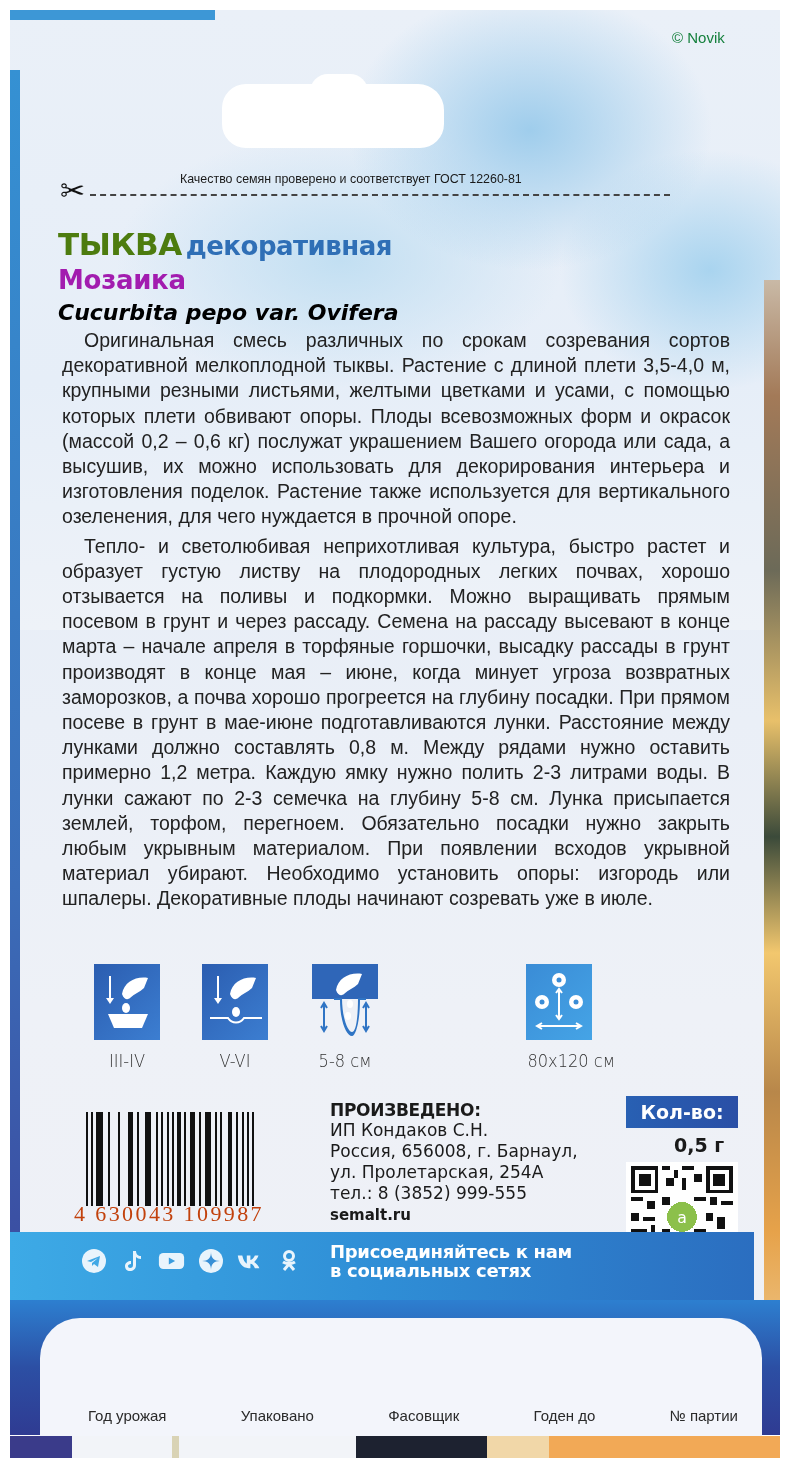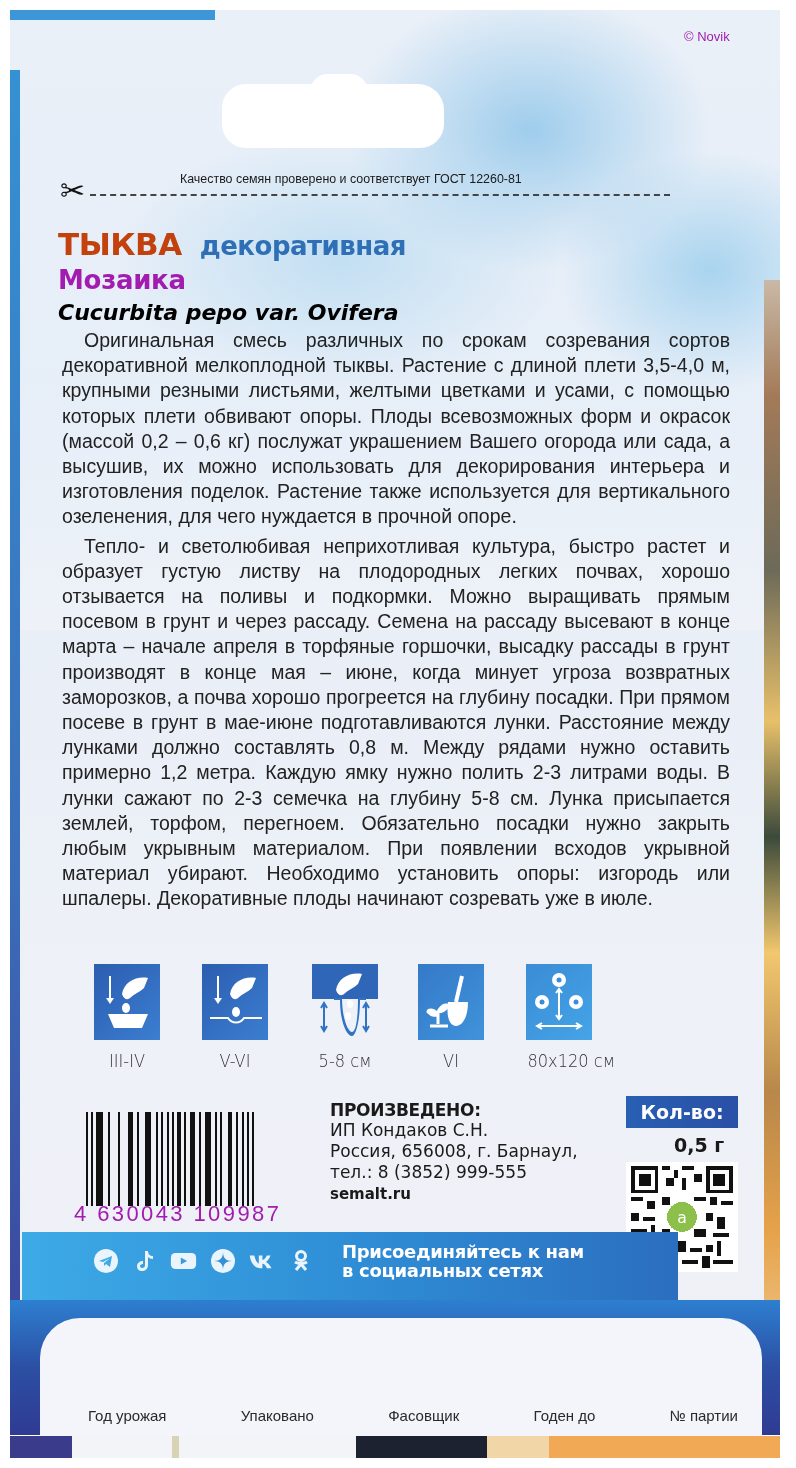--- a/index.html
+++ b/index.html
@@ -15,57 +15,57 @@
       linear-gradient(180deg, #eaf0f8, #e6eef8 60%, #eef2f8); }
   .top-strip { position: absolute; left: 0; top: 0; width: 205px; height: 10px; background: #3d97d6; }
   .left-edge { position: absolute; left: 0; top: 60px; width: 10px; height: 1360px; background: linear-gradient(180deg, #3591d3 0%, #3b6db8 60%, #3b3f97 100%); }
   .right-photo { position: absolute; right: 0; top: 270px; width: 16px; height: 1160px;
     background: linear-gradient(180deg, #c9b9a6 0%, #a37a58 10%, #6c6a58 25%, #e8c06a 38%, #3b4a3a 48%, #f2c76e 58%, #b8874a 70%, #e6a24a 82%, #f3dfb2 100%); }
 
   .hang-hole { position: absolute; left: 222px; top: 84px; width: 222px; height: 64px; background: #ffffff;
     border-radius: 24px 26px 24px 24px; }
   .hang-hole::before { content: ""; position: absolute; left: 88px; top: -10px; width: 58px; height: 30px; background: #fff; border-radius: 18px 18px 0 0; }
 
-  .copyright { position: absolute; left: 672px; top: 29px; font-size: 13px; color: #a21caf; margin-left: 12px; }
+  .copyright { position: absolute; left: 672px; top: 29px; font-size: 15px; color: #15803d; }
 
   .quality { position: absolute; left: 180px; top: 171px; font-size: 13.5px; color: #1a1a1a; font-family: "Liberation Sans", sans-serif; transform: scaleX(0.92); transform-origin: left; white-space: nowrap; }
   .scissors { position: absolute; left: 60px; top: 176px; font-size: 30px; color: #111; line-height: 1; }
   .cut-line { position: absolute; left: 90px; top: 194px; width: 580px; border-top: 2px dashed #444; }
 
   .title { position: absolute; left: 58px; top: 226px; white-space: nowrap; }
-  .title .main { font-size: 31px; font-weight: 900; color: #c2410c; font-family: "DejaVu Sans", sans-serif; letter-spacing: -0.5px; }
-  .title .sub { font-size: 26px; font-weight: 700; color: #2f6fb6; font-family: "DejaVu Sans", sans-serif; margin-left: 18px; letter-spacing: -0.5px; }
+  .title .main { font-size: 31px; font-weight: 900; color: #4d7c0f; font-family: "DejaVu Sans", sans-serif; letter-spacing: -0.5px; }
+  .title .sub { font-size: 26px; font-weight: 700; color: #2f6fb6; font-family: "DejaVu Sans", sans-serif; margin-left: 4px; letter-spacing: -0.5px; }
   .variety { position: absolute; left: 58px; top: 265px; font-size: 26px; font-weight: 900; color: #a21caf; font-family: "DejaVu Sans", sans-serif; letter-spacing: -0.3px; }
   .latin { position: absolute; left: 58px; top: 300px; font-size: 22px; font-style: italic; color: #000000; font-family: "DejaVu Sans", sans-serif; font-weight: bold; }
 
   .desc { position: absolute; left: 62px; top: 328px; width: 676px; font-size: 19.5px; line-height: 25.2px; color: #222; text-align: justify; font-family: "Liberation Sans", sans-serif; hyphens: manual; }
   .desc p { margin: 0 8px 4px 0; text-indent: 22px; }
 
   .icons { position: absolute; left: 92px; top: 964px; width: 630px; height: 120px; }
   .icon-cell { position: absolute; top: 0; width: 70px; text-align: center; }
   .icon-box { width: 66px; height: 76px; margin: 0 auto; background: linear-gradient(135deg, #2b5db0, #3c7ed1); display: flex; align-items: center; justify-content: center; }
   .icon-box.light { background: linear-gradient(135deg, #3d9ee0, #49b3ee); }
   .icon-box svg { width: 58px; height: 68px; }
   .icon-label { font-size: 18px; color: #333; margin-top: 10px; white-space: nowrap; font-family: "DejaVu Sans", sans-serif; font-weight: 300; transform: scaleX(0.9); }
 
   .barcode { position: absolute; left: 86px; top: 1112px; width: 220px; height: 118px; }
   .bars { position: absolute; left: 0; top: 0; width: 220px; height: 96px; display: flex; align-items: flex-start; }
   .bars span { display: block; height: 94px; background: #111; }
-  .barcode-digits { position: absolute; left: -12px; top: 89px; font-size: 22px; color: #a21caf; letter-spacing: 2.4px; font-family: Liberation Sans, sans-serif; background: transparent; white-space: nowrap; }
+  .barcode-digits { position: absolute; left: -12px; top: 89px; font-size: 22px; color: #c2410c; letter-spacing: 2.4px; font-family: Liberation Serif, serif; background: transparent; white-space: nowrap; }
 
   .maker { position: absolute; left: 330px; top: 1100px; font-family: "DejaVu Sans", sans-serif; color: #1a1a1a; }
   .maker .hdr { font-size: 17px; font-weight: 900; letter-spacing: -0.3px; }
   .maker .line { font-size: 17px; line-height: 21px; }
   .maker .site { font-size: 15px; font-weight: 700; margin-top: 2px; }
 
   .qty-badge { position: absolute; left: 626px; top: 1096px; width: 112px; height: 32px; background: linear-gradient(90deg, #2860b3, #2a4fa6); color: #fff; font-weight: 900; font-size: 19px; display: flex; align-items: center; justify-content: center; font-family: "DejaVu Sans", sans-serif; }
   .qty-value { position: absolute; left: 674px; top: 1134px; font-weight: 900; font-size: 19px; color: #1a1a1a; font-family: "DejaVu Sans", sans-serif; }
   .qr { position: absolute; left: 626px; top: 1162px; width: 112px; height: 110px; background: #fff; }
 
-  .social { position: absolute; left: 22px; top: 1232px; width: 656px; height: 70px; background: linear-gradient(90deg, #3daae6 0%, #2f8ed6 50%, #2b6ec0 100%); }
+  .social { position: absolute; left: 10px; top: 1232px; width: 744px; height: 70px; background: linear-gradient(90deg, #3daae6 0%, #2f8ed6 50%, #2b6ec0 100%); }
   .social-icons { position: absolute; left: 70px; top: 15px; display: flex; gap: 12px; align-items: center; }
   .social-icons .si { width: 27px; height: 27px; display: flex; align-items: center; justify-content: center; }
   .social-text { position: absolute; left: 320px; top: 10px; color: #fff; font-weight: 900; font-size: 18px; line-height: 19px; font-family: "DejaVu Sans", sans-serif; letter-spacing: -0.3px; }
 
   .bottom-blue { position: absolute; left: 10px; top: 1300px; width: 770px; height: 135px; background: linear-gradient(180deg, #2d7fd0 0%, #2c4fa4 50%, #2f3b92 100%); }
   .stamp-area { position: absolute; left: 40px; top: 1318px; width: 722px; height: 120px; background: #f3f5fb; border-radius: 40px 40px 0 0; }
   .stamp-labels { position: absolute; left: 88px; top: 1407px; width: 650px; display: flex; justify-content: space-between; font-size: 15px; color: #2a2a2a; font-family: "Liberation Sans", sans-serif; }
   .bottom-photo { position: absolute; left: 10px; top: 1436px; width: 770px; height: 22px; background: linear-gradient(90deg, #3a3b8a 0 8%, #f2f4f8 8% 21%, #d9d3b5 21% 22%, #f2f4f8 22% 45%, #1d2230 45% 62%, #f1d7a8 62% 70%, #f2a956 70% 100%); }
 </style>
 </head>
@@ -126,31 +126,20 @@
       <svg viewBox="0 0 58 68">
           <path d="M18 30 L26 30 C26 50 32 64 36 64 C40 64 42 50 42 30 H50 V32 H44 C44 52 40 68 36 68 C30 68 24 52 24 32 H18Z" fill="#2f74c4"></path>
           <path d="M20 22 C22 10 34 4 46 6 L42 16 C38 20 32 22 28 26 C26 28 22 28 20 22Z" fill="#fff"></path>
           <ellipse cx="34" cy="36" rx="3" ry="4" fill="#fff"></ellipse>
           <ellipse cx="32" cy="48" rx="3" ry="4" fill="#fff"></ellipse>
           <path d="M8 36 V62 M5 40 L8 35 L11 40 M5 58 L8 63 L11 58" stroke="#2f74c4" stroke-width="2" fill="none"></path>
           <path d="M50 36 V62 M47 40 L50 35 L53 40 M47 58 L50 63 L53 58" stroke="#2f74c4" stroke-width="2" fill="none"></path>
         </svg>
     </div>
     <div class="icon-label">5-8 см</div>
-  </div>
-  <div class="icon-cell" style="left:324px">
-    <div class="icon-box light" style="background:linear-gradient(135deg,#3579c8,#3f93da);">
-      <svg viewBox="0 0 58 68">
-          <path d="M40 8 L34 34" stroke="#fff" stroke-width="4"></path>
-          <path d="M26 34 H46 C46 50 40 58 34 58 C28 58 24 50 26 34Z" fill="#fff"></path>
-          <path d="M16 56 V44 M16 46 C10 40 6 42 6 44 C10 48 14 48 16 46 M16 44 C20 36 26 36 26 38 C22 44 18 44 16 44" stroke="#fff" stroke-width="3" fill="#fff"></path>
-          <path d="M8 58 H26" stroke="#fff" stroke-width="3"></path>
-        </svg>
-    </div>
-    <div class="icon-label">VI</div>
   </div>
   <div class="icon-cell" style="left:432px">
     <div class="icon-box light" style="background:linear-gradient(135deg,#3a8cd6,#45a4e6);">
       <svg viewBox="0 0 58 68">
           <circle cx="29" cy="12" r="7" fill="#fff"></circle>
           <circle cx="29" cy="12" r="2.5" fill="#3a8cd6"></circle>
           <circle cx="12" cy="34" r="7" fill="#fff"></circle>
           <circle cx="12" cy="34" r="2.5" fill="#3a8cd6"></circle>
           <circle cx="46" cy="34" r="7" fill="#fff"></circle>
           <circle cx="46" cy="34" r="2.5" fill="#3a8cd6"></circle>
@@ -189,20 +178,21 @@
       <span style="width:2px;margin-right:3px"></span>
       <span style="width:2px"></span>
   </div>
   <div class="barcode-digits">4 630043 109987</div>
 </div>
 
 <div class="maker">
   <div class="hdr">ПРОИЗВЕДЕНО:</div>
   <div class="line">ИП Кондаков С.Н.</div>
   <div class="line">Россия, 656008, г. Барнаул,</div>
+  <div class="line">ул. Пролетарская, 254А</div>
   <div class="line">тел.: 8 (3852) 999-555</div>
   <div class="site">semalt.ru</div>
 </div>
 
 <div class="qty-badge">Кол-во:</div>
 <div class="qty-value">0,5 г</div>
 <div class="qr">
   <svg viewBox="0 0 28 28" width="112" height="110" shape-rendering="crispEdges">
     <rect width="28" height="28" fill="#fff"></rect>
     <g fill="#111">

